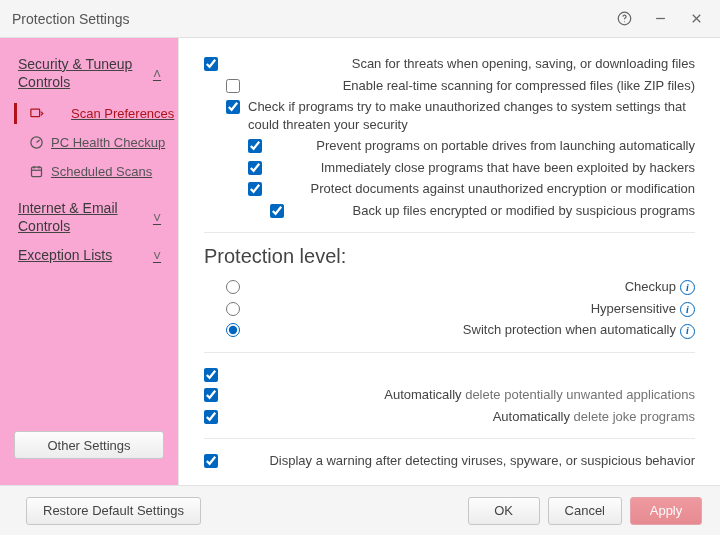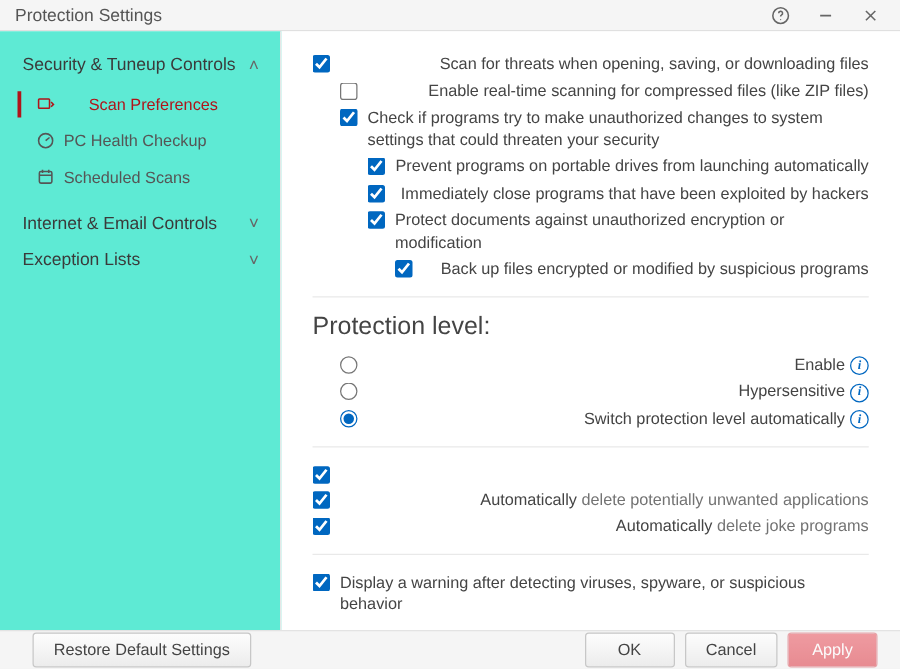--- a/index.html
+++ b/index.html
@@ -3,21 +3,21 @@
 <meta charset="utf-8">
 <style>
   * { box-sizing: border-box; margin: 0; padding: 0; font-family: "Segoe UI", Arial, sans-serif; }
   body { background: #f0f0f0; width: 720px; height: 535px; overflow: hidden; font-size: 13px; color: #444; }
   .window { width: 720px; height: 535px; background: #f5f5f5; display: flex; flex-direction: column; }
   .titlebar { height: 38px; display: flex; align-items: center; padding: 0 12px; border-bottom: 1px solid #e0e0e0; }
   .titlebar-title { flex: 1; font-size: 14px; color: #555; }
   .titlebar-icon { width: 24px; height: 24px; display: flex; align-items: center; justify-content: center; margin-left: 12px; color: #666; cursor: pointer; }
   .titlebar-icon svg { width: 15px; height: 15px; }
   .body { flex: 1; display: flex; background: #fff; position: relative; }
-  .sidebar { width: 225px; border-right: 1px solid #e6e6e6; background: #5eead4; padding: 12px 0; display: flex; flex-direction: column; }
+  .sidebar { width: 179px; border-right: 1px solid #e6e6e6; background: #f9a8d4; padding: 12px 0; display: flex; flex-direction: column; text-decoration: underline; }
   .sb-section-header { display: flex; align-items: center; padding: 6px 14px 6px 18px; font-size: 14px; color: #3a3a3a; cursor: pointer; }
   .sb-section-title { flex: 1; line-height: 1.25; }
   .sb-chevron { width: 14px; text-align: center; color: #666; }
   .sb-items { padding: 2px 0 8px 0; }
   .sb-item { display: flex; align-items: center; height: 29px; padding-left: 25px; cursor: pointer; position: relative; font-size: 13px; color: #555; }
   .sb-item.selected { color: #b0141a; gap: 20px; }
   .sb-item.selected::before { content: ""; position: absolute; left: 14px; top: 4px; bottom: 4px; width: 3px; background: #b0141a; }
   .sb-item .sb-icon { width: 22px; display: flex; align-items: center; justify-content: center; color: inherit; }
   .sb-item .sb-icon svg { width: 15px; height: 15px; }
   .sb-item-label { margin-left: 4px; }
@@ -112,20 +112,23 @@
         <div class="sb-section-title">Internet &amp; Email Controls</div>
         <div class="sb-chevron">˅</div>
       </div>
 
       <div class="sb-section-header">
         <div class="sb-section-title">Exception Lists</div>
         <div class="sb-chevron">˅</div>
       </div>
 
       <div class="sidebar-spacer"></div>
+      <div class="other-settings-wrap">
+        <button class="btn full">Other Settings</button>
+      </div>
     </div>
 
     <div class="content">
       <div class="row">
         <input type="checkbox" checked="" style="">
         <label>Scan for threats when opening, saving, or downloading files</label>
       </div>
       <div class="row indent-1">
         <input type="checkbox" style="">
         <label>Enable real-time scanning for compressed files (like ZIP files)</label>
@@ -149,29 +152,29 @@
       <div class="row indent-3">
         <input type="checkbox" checked="" style="">
         <label>Back up files encrypted or modified by suspicious programs</label>
       </div>
 
       <hr class="divider">
 
       <div class="section-title">Protection level:</div>
       <div class="row indent-1">
         <input type="radio" name="plevel" style="">
-        <label><span>Enable</span><span class="info-icon">i</span></label>
+        <label><span>Checkup</span><span class="info-icon">i</span></label>
       </div>
       <div class="row indent-1">
         <input type="radio" name="plevel" style="">
         <label><span>Hypersensitive</span><span class="info-icon">i</span></label>
       </div>
       <div class="row indent-1">
         <input type="radio" name="plevel" checked="" style="">
-        <label><span>Switch protection level automatically</span><span class="info-icon">i</span></label>
+        <label><span>Switch protection when automatically</span><span class="info-icon">i</span></label>
       </div>
 
       <hr class="divider">
 
       <div class="row">
         <input type="checkbox" checked="" style="">
       </div>
       <div class="row">
         <input type="checkbox" checked="" style="">
         <label><span>Automatically </span><a href="#">delete potentially unwanted applications</a></label>

